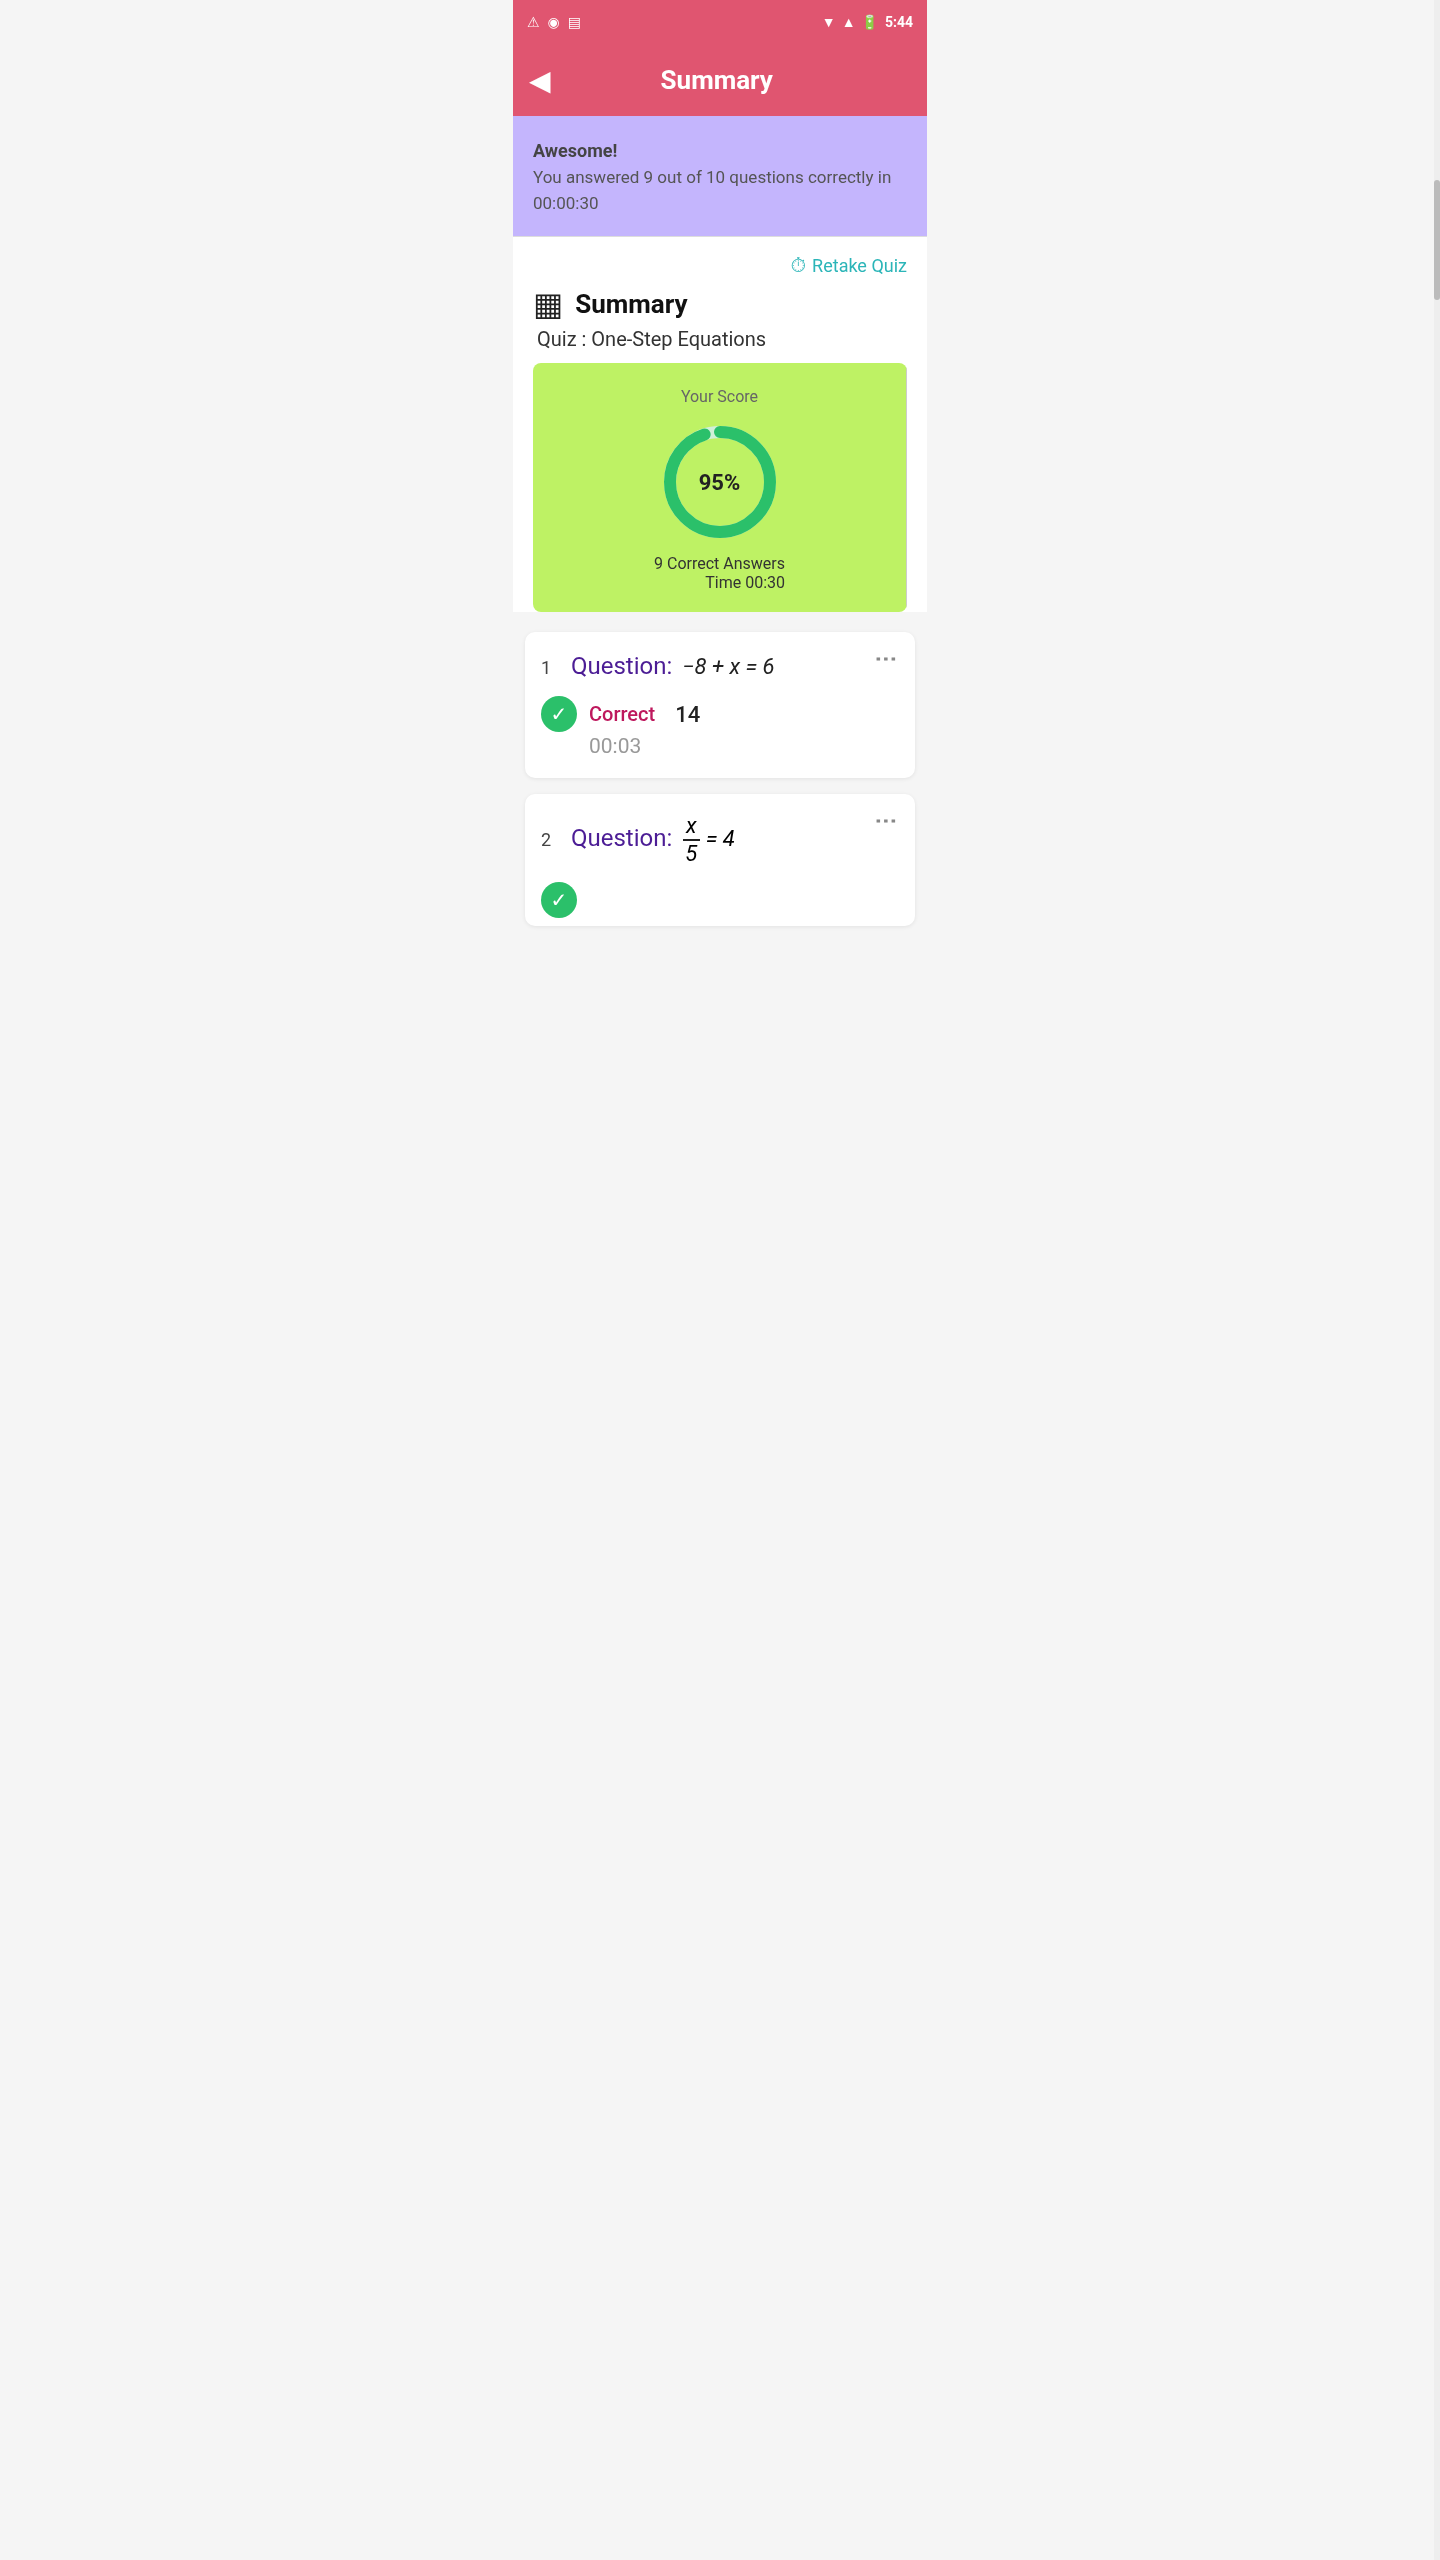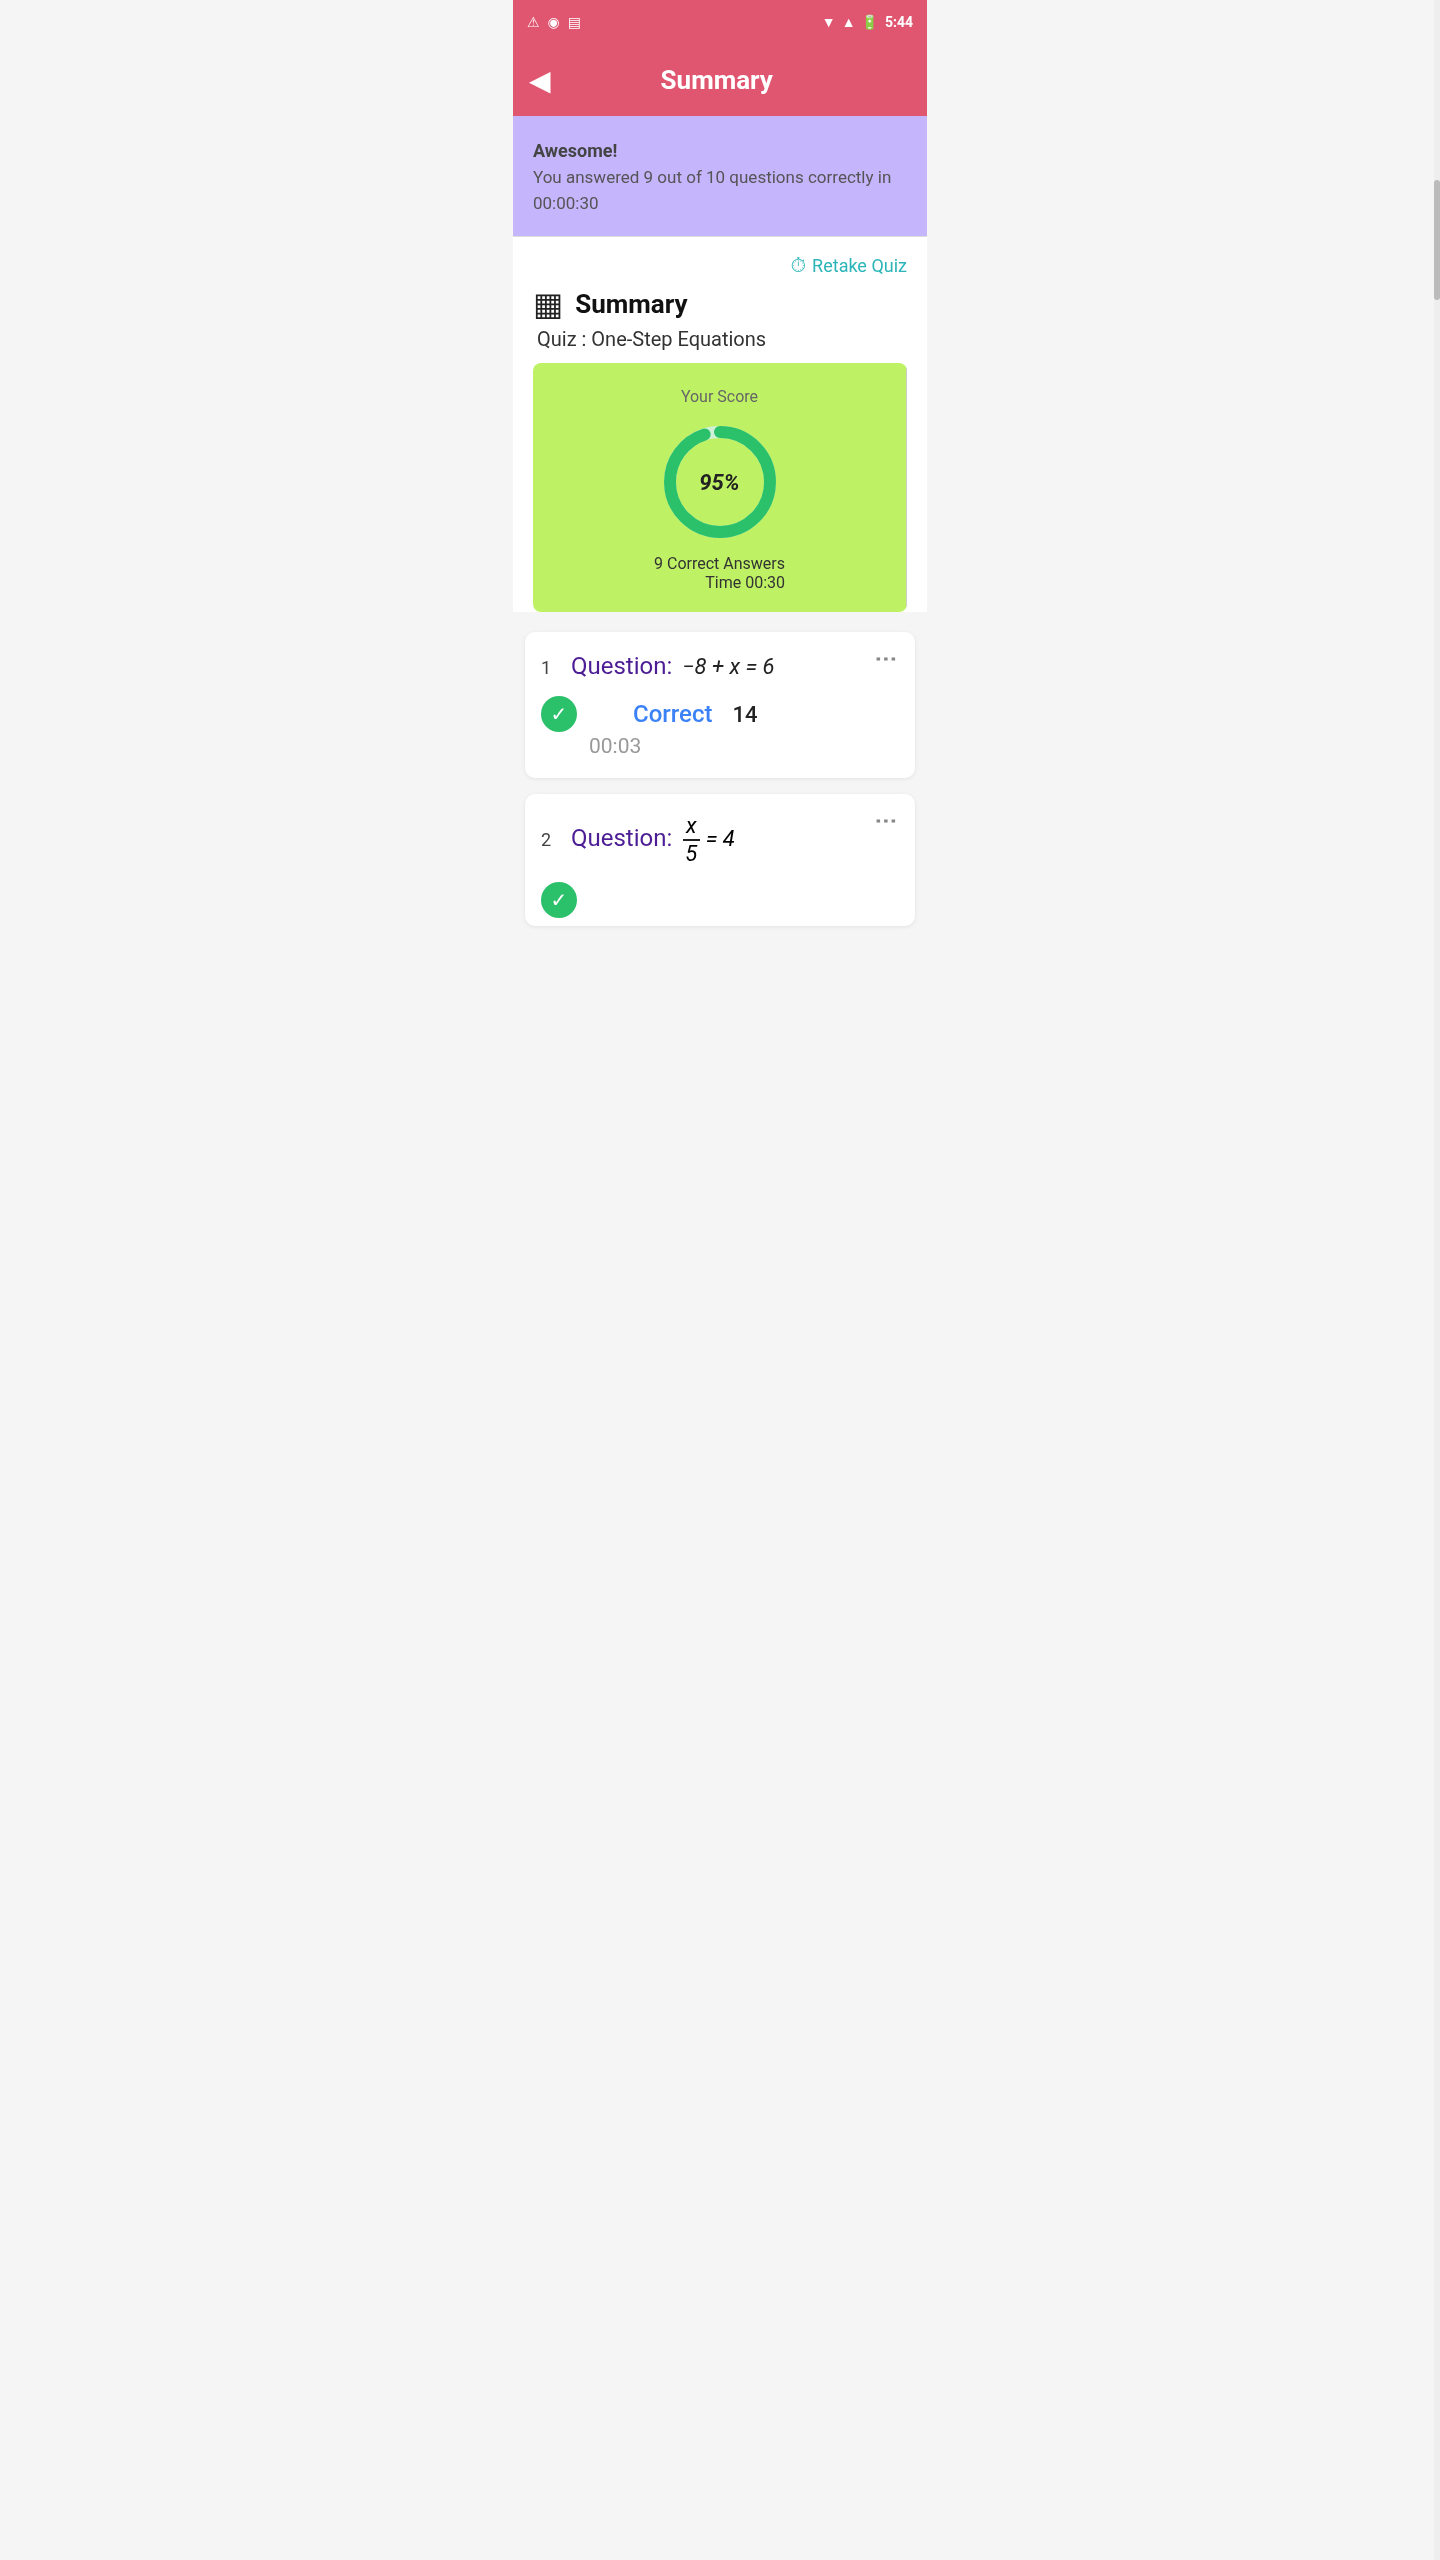--- a/index.html
+++ b/index.html
@@ -171,21 +171,20 @@
       transform: rotate(-90deg);
     }
     .donut-label {
       position: absolute;
       top: 50%;
       left: 50%;
       transform: translate(-50%, -50%);
       font-size: 22px;
       font-weight: bold;
       color: #222;
-      font-style: italic;
     }
 
     
     .cards-section {
       padding: 0 12px 20px 12px;
     }
     .question-card {
       background: white;
       border-radius: 10px;
       padding: 20px 16px 20px 16px;
@@ -235,24 +234,23 @@
       width: 36px;
       height: 36px;
       display: flex;
       align-items: center;
       justify-content: center;
       color: white;
       font-size: 20px;
       flex-shrink: 0;
     }
     .card-correct-label {
-      font-size: 24px;
-      color: #3b82f6;
+      font-size: 20px;
+      color: #be185d;
       font-weight: 500;
-      margin-left: 44px;
     }
     .card-correct-value {
       font-size: 22px;
       color: #222;
       font-weight: 500;
       margin-left: 8px;
     }
     .card-time {
       font-size: 21px;
       color: #999;

